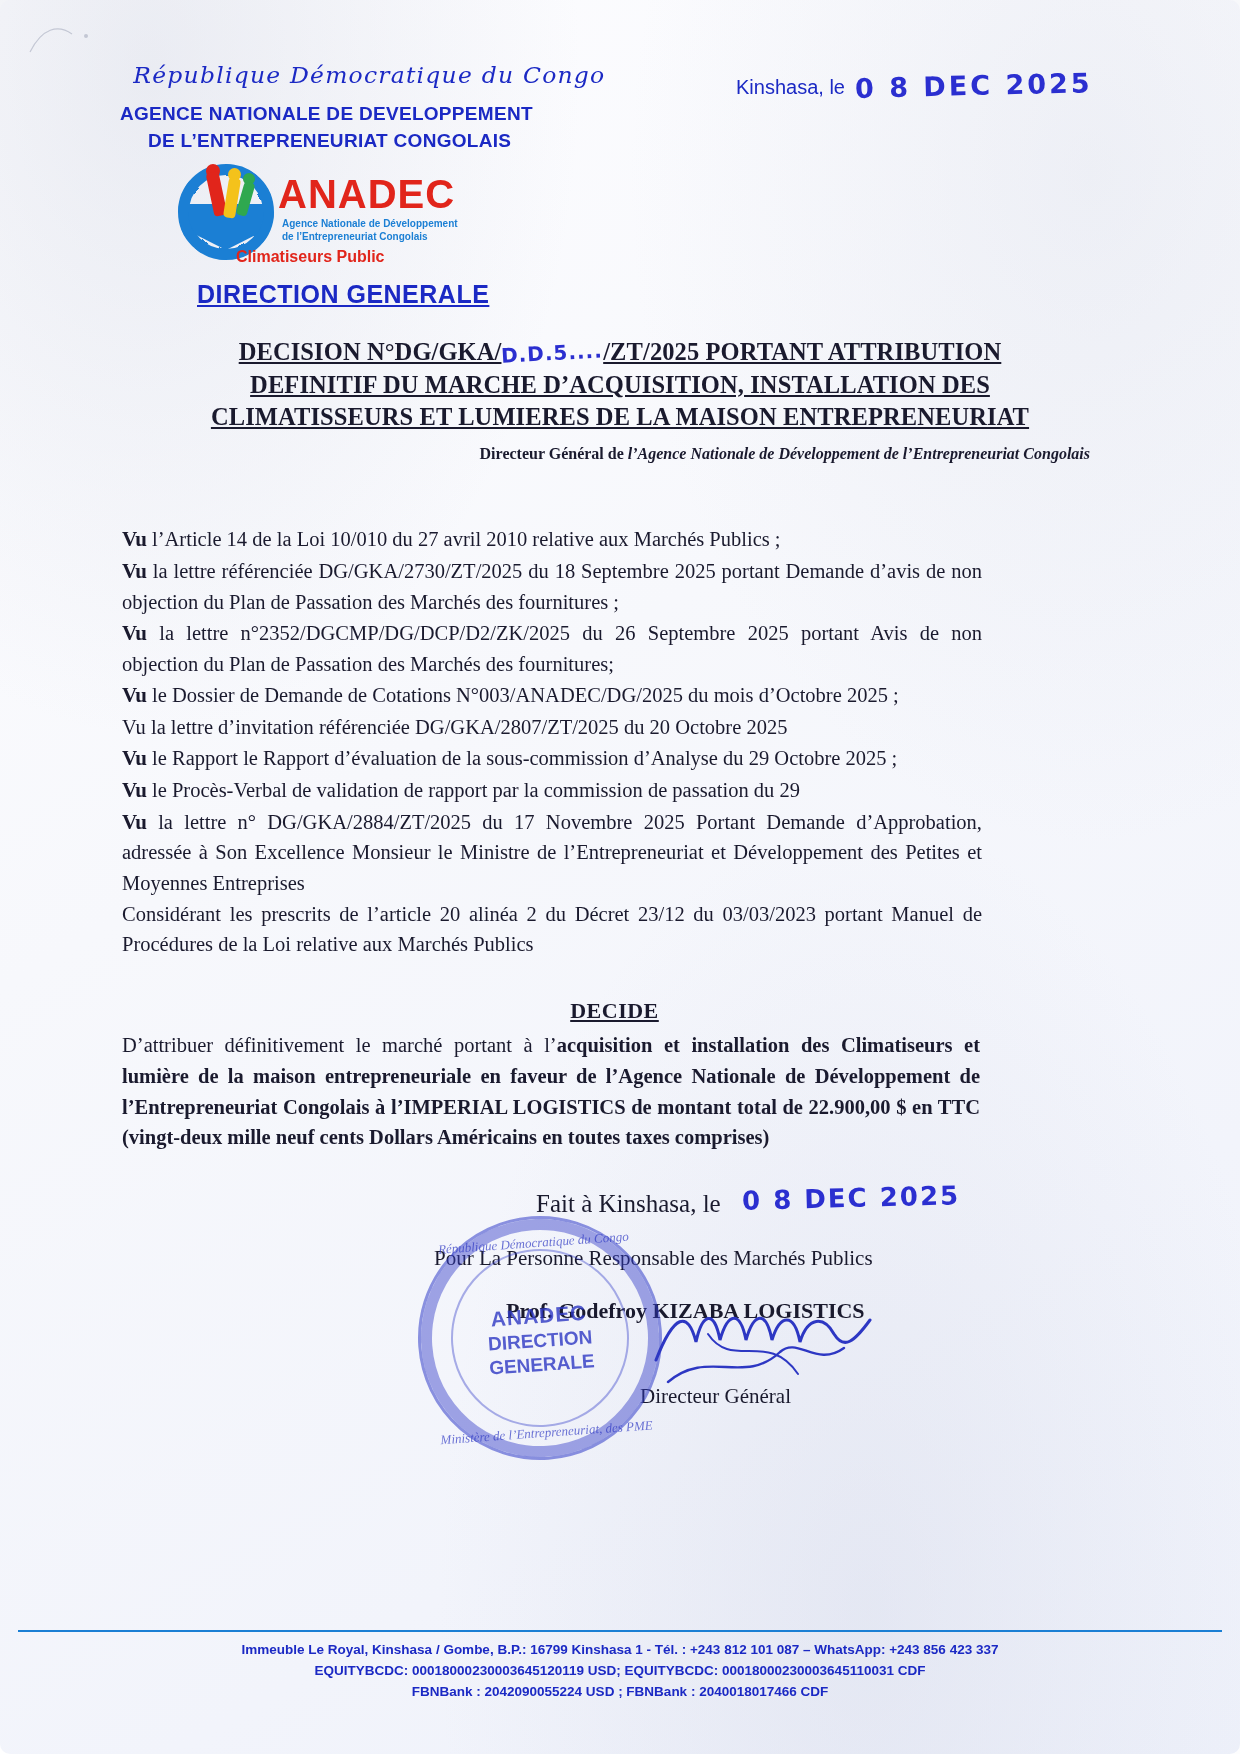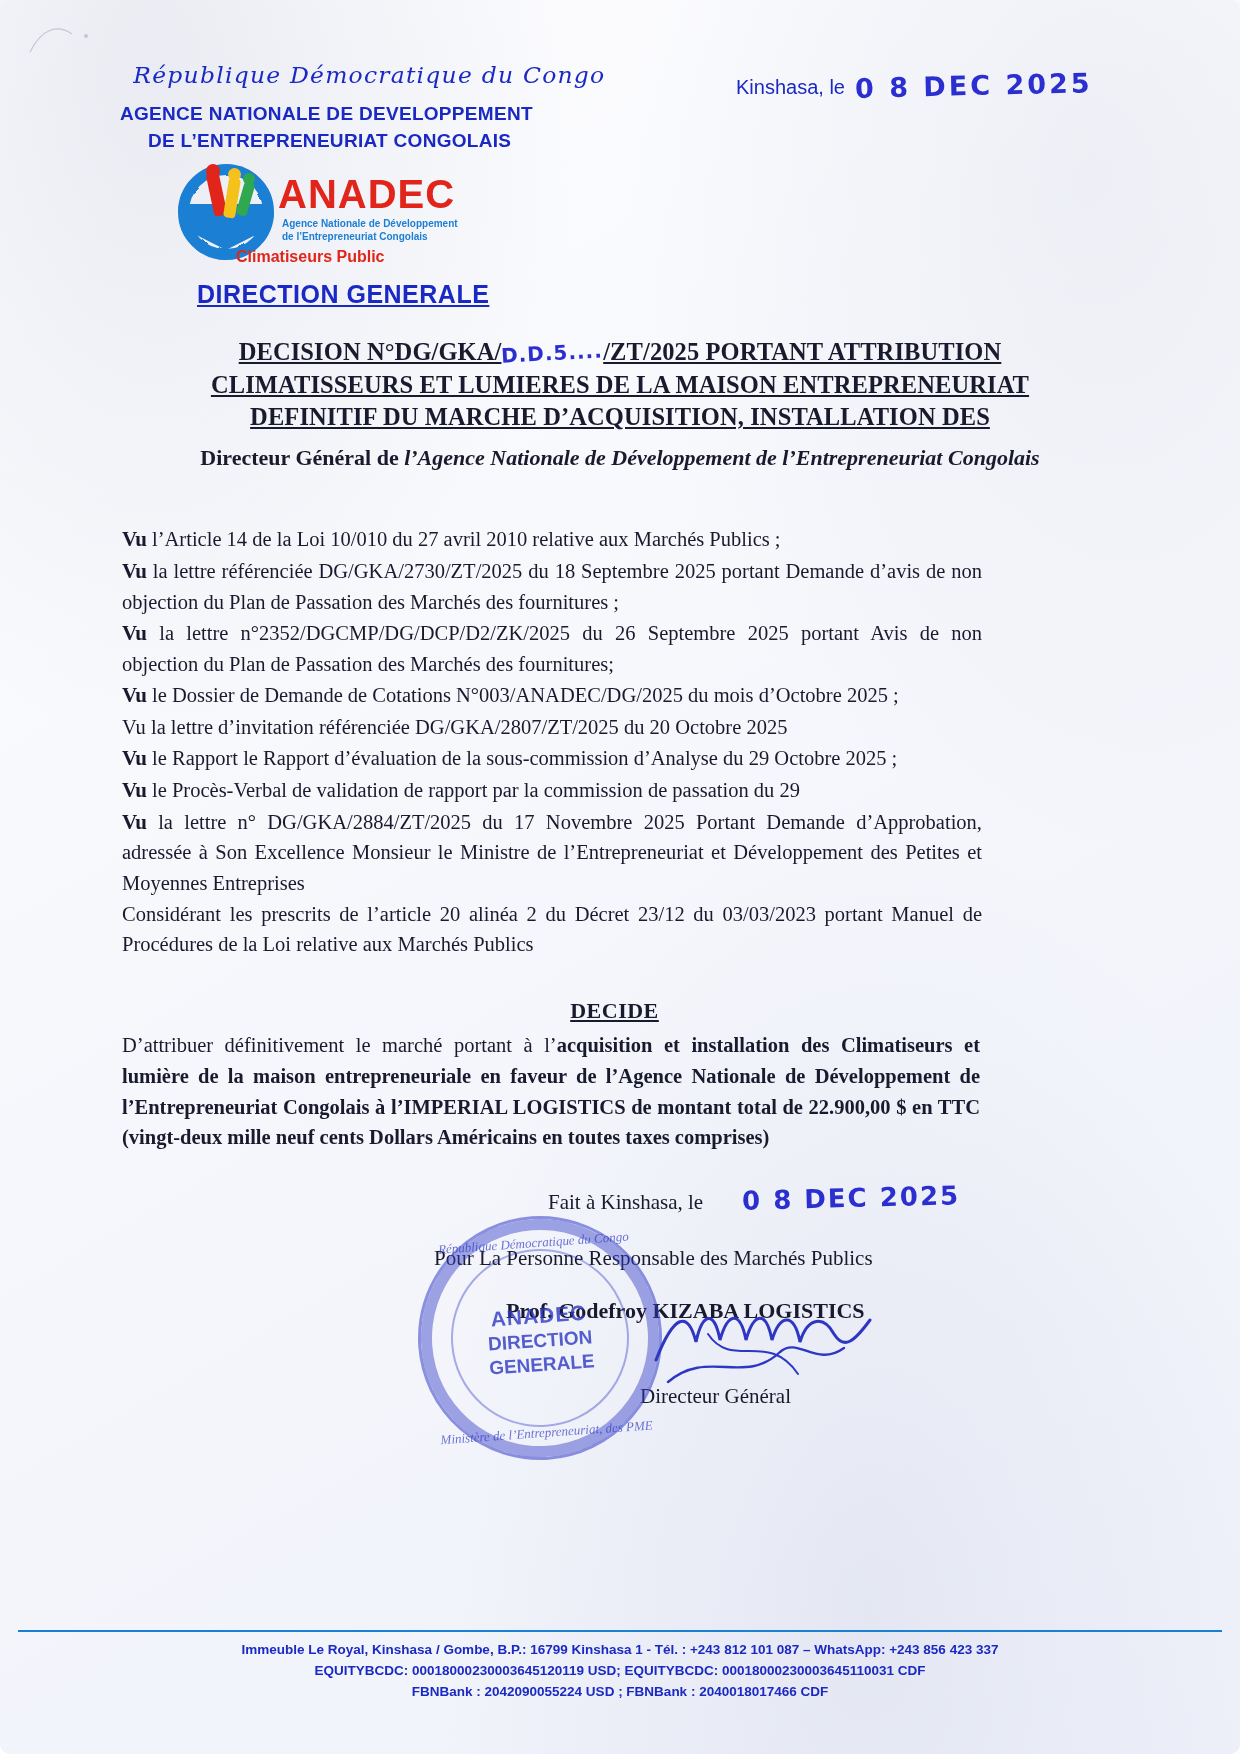--- a/index.html
+++ b/index.html
@@ -202,22 +202,22 @@
     display: inline-block;
     letter-spacing: 1px;
     text-decoration: none;
   }
 
   .subtitle {
     position: absolute;
     left: 150px;
     top: 443px;
     width: 940px;
-    text-align: center;
-    font-size: 22px;
+    text-align: right;
+    font-size: 16px;
     line-height: 1.4;
   }
   .subtitle b { font-weight: bold; }
   .subtitle i { font-style: italic; font-weight: bold; }
 
   
   .body-block {
     position: absolute;
     left: 122px;
     top: 524px;
@@ -251,22 +251,21 @@
     line-height: 1.5;
     text-align: justify;
   }
   .decide-body b { font-weight: bold; }
 
   
   .fait-line {
     position: absolute;
     left: 536px;
     top: 1190px;
-    font-size: 21px;
-    margin-left: 12px;
+    font-size: 25px;
   }
   .fait-stamp {
     position: absolute;
     left: 742px;
     top: 1183px;
     font-family: "DejaVu Sans", sans-serif;
     font-weight: bold;
     font-size: 26px;
     letter-spacing: 2px;
     color: #2b2fd0;
@@ -404,22 +403,22 @@
     <div class="logo-sub2">de l’Entrepreneuriat Congolais</div>
     <div class="logo-etab">Climatiseurs Public</div>
   </div>
 
   <div class="direction-generale">DIRECTION GENERALE</div>
 
   <div class="title-block">
     <span class="title-line title-underline">
       <span>DECISION N°DG/GKA/</span><span class="handwrite-num">D.D.5....</span><span>/ZT/2025 PORTANT ATTRIBUTION</span>
     </span>
+    <span class="title-line title-underline">DEFINITIF  DU MARCHE D’ACQUISITION, INSTALLATION DES</span>
     <span class="title-line title-underline">CLIMATISSEURS ET LUMIERES DE LA MAISON ENTREPRENEURIAT</span>
-    <span class="title-line title-underline">DEFINITIF  DU MARCHE D’ACQUISITION, INSTALLATION DES</span>
   </div>
 
   <div class="subtitle">
     <b>Directeur Général de </b><i>l’Agence Nationale de Développement de l’Entrepreneuriat Congolais</i>
   </div>
 
   <div class="body-block">
     <p><span class="vu">Vu</span><span> l’Article 14 de la Loi 10/010 du 27 avril 2010 relative aux Marchés Publics ;</span></p>
     <p><span class="vu">Vu</span><span> la lettre référenciée DG/GKA/2730/ZT/2025 du 18 Septembre 2025 portant Demande d’avis de non objection du Plan de Passation des Marchés des fournitures ;</span></p>
     <p><span class="vu">Vu</span><span> la lettre n°2352/DGCMP/DG/DCP/D2/ZK/2025 du 26 Septembre 2025 portant Avis de non objection du Plan de Passation des Marchés des fournitures;</span></p>

